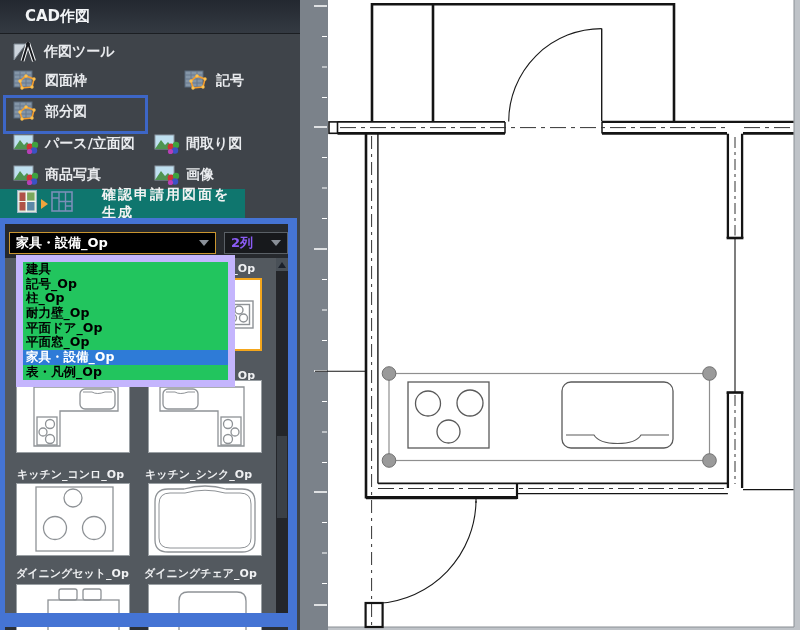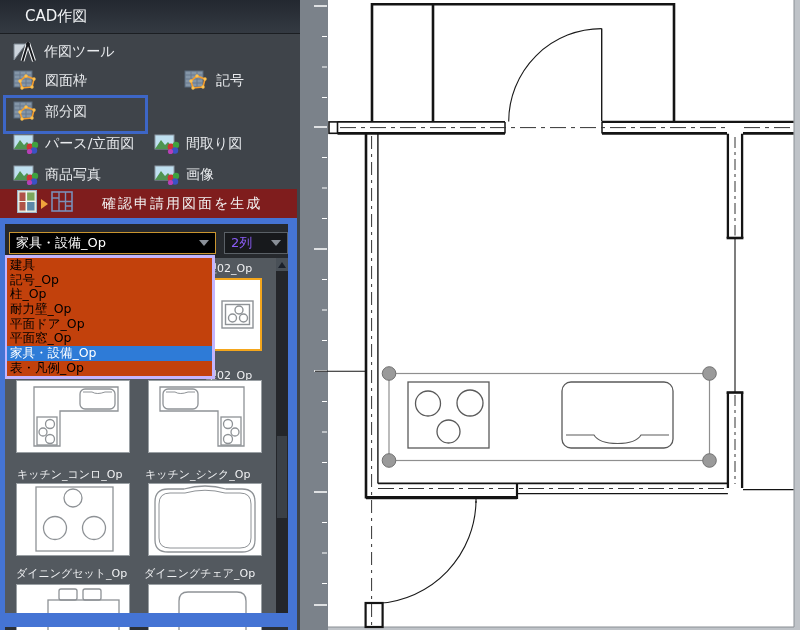--- a/index.html
+++ b/index.html
@@ -1,44 +1,44 @@
 <!DOCTYPE html>
 <html><head>
 <meta charset="utf-8">
 <style>
   html,body{margin:0;padding:0;background:#222;}
   #screen{position:relative;width:800px;height:630px;overflow:hidden;
-    font-family:"DejaVu Sans","Liberation Sans",sans-serif;background:#fff;}
+    font-family:"DejaVu Sans","Liberation Sans",sans-serif;background:#fff;font-weight:bold;}
   .abs{position:absolute;}
   
   #panel{left:0;top:0;width:300px;height:630px;background:#3f444a;}
   #titlebar{left:0;top:0;width:300px;height:33px;
     background:linear-gradient(#232830,#343a42);border-bottom:1px solid #1b1e22;}
   #titlebar span{position:absolute;left:25px;top:7px;color:#f2f4f6;font-size:15px;}
   .menu-item{display:flex;align-items:center;gap:6px;color:#e9ebee;font-size:14px;cursor:default;}
   .menu-item .icon{width:26px;height:22px;flex:0 0 26px;}
   .sel-box{left:3px;top:95px;width:139px;height:33px;border:3px solid #3d66c6;}
   
-  #toolbar{left:0;top:189px;width:297px;height:29px;background:#7f1d1d;display:flex;align-items:center;}
+  #toolbar{left:0;top:189px;width:245px;height:29px;background:#0f766e;display:flex;align-items:center;}
   #toolbar .gen-label{color:#f2f2f2;font-size:14px;letter-spacing:2px;margin-left:28px;}
   .tri-right{width:0;height:0;border-top:5px solid transparent;border-bottom:5px solid transparent;
     border-left:7px solid #f0a43c;margin:0 3px 0 4px;}
   
   #palette{left:0;top:218px;width:297px;height:412px;background:#53595f;overflow:hidden;}
   .pal{position:absolute;}
   #combo-strip{left:0;top:0;width:297px;height:40px;background:#26292d;}
   .combo{box-sizing:border-box;background:#000;color:#fff;font-size:13px;display:flex;
     align-items:center;padding:0 6px;}
   #combo-cat{left:9px;top:14px;width:207px;height:22px;border:1px solid #c9952f;}
   #combo-col{left:224px;top:14px;width:64px;height:22px;background:#17191c;border:1px solid #5a6066;color:#8b5cf6;}
   .combo .val{flex:1;white-space:nowrap;overflow:hidden;}
   .tri-down{width:0;height:0;border-left:5px solid transparent;border-right:5px solid transparent;
     border-top:6px solid #8a9098;}
   
-  #dropdown-list{left:4px;top:37px;width:205px;background:#c2410c;border:3px solid #c4b5fd;z-index:6;}
+  #dropdown-list{left:16px;top:37px;width:205px;background:#22c55e;border:7px solid #c4b5fd;z-index:6;}
   .dd-row{height:14.7px;line-height:14.5px;font-size:12.5px;color:#000;padding-left:3px;white-space:nowrap;}
   .dd-row.selected{background:#2e7bd7;color:#fff;}
   
   .thumb{background:#fff;border:1px solid #9aa0a4;box-sizing:border-box;z-index:1;}
   .thumb.selected{border:2px solid #f4a61c;}
   .tlabel{color:#f0f1f3;font-size:11px;white-space:nowrap;z-index:1;}
   
   #pal-scroll{left:276px;top:40px;width:12px;height:356px;background:#24262a;z-index:2;}
   #pal-scroll .btn{position:absolute;left:0;top:0;width:12px;height:13px;background:#495057;}
   #pal-scroll .tri-up{position:absolute;left:2px;top:4px;width:0;height:0;

